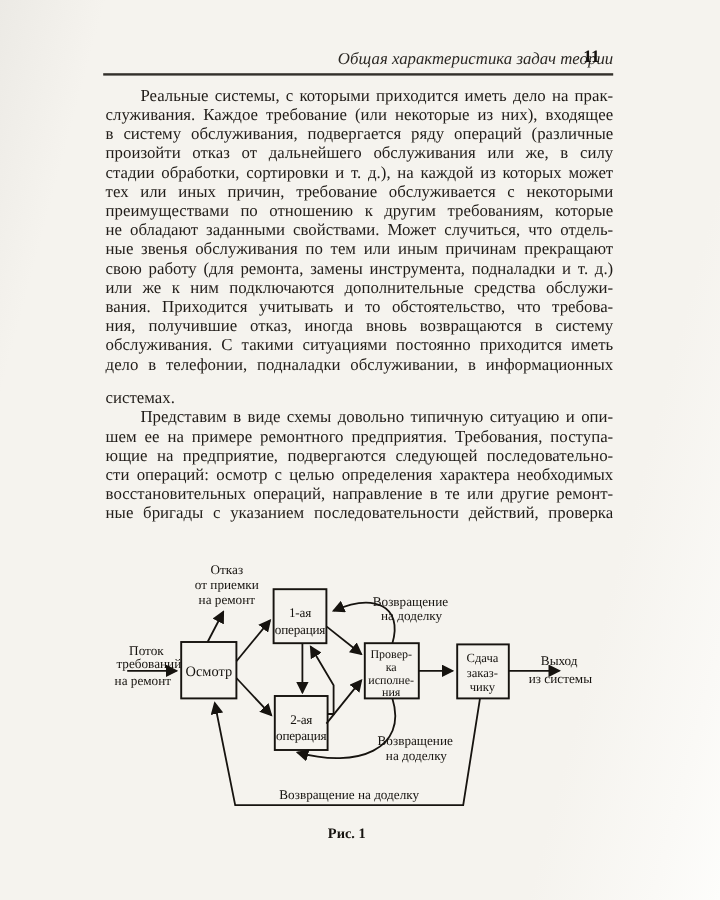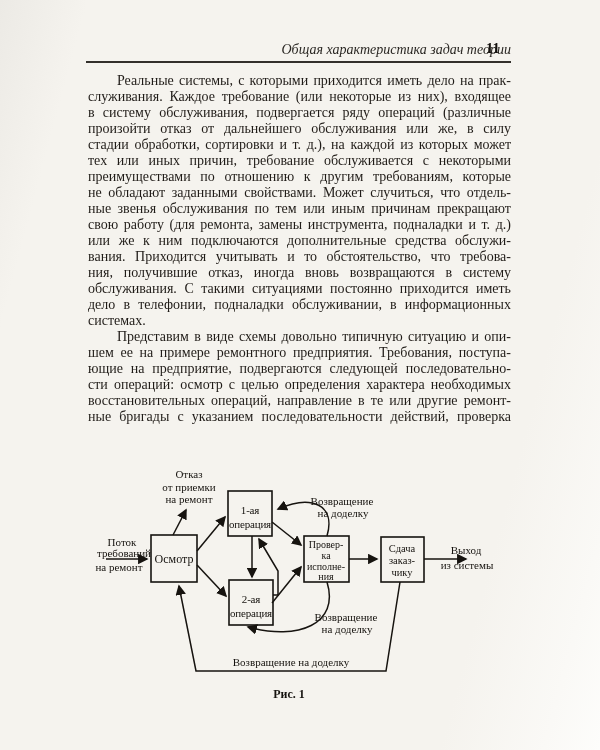--- a/index.html
+++ b/index.html
@@ -15,21 +15,21 @@
   .page-num{
     position:absolute;left:486px;top:40px;font-weight:bold;font-size:14.5px;color:#14110e;
   }
   .rule{position:absolute;left:86px;top:61px;width:425px;height:1.6px;background:#33302b;}
   .body-text{
     position:absolute;left:88px;top:73px;width:423px;
     font-size:14px;line-height:16px;color:#201c18;
   }
   .para div{text-align:justify;text-align-last:justify;height:16px;}
   .para div:first-child{padding-left:29px;}
-  .p1 div:last-child{text-align-last:left;}
+  .p1 div:last-child{text-align-last:left;margin-top:12px;}
   .figure{position:absolute;left:70px;top:455px;}
   .figure text{font-family:"Liberation Serif",serif;fill:#16130f;}
   .dlabel{font-size:11px;text-anchor:middle;}
   .boxlbl{text-anchor:middle;}
   .f12{font-size:12px;} .f11{font-size:11px;letter-spacing:-0.2px;}
   .f10{font-size:10px;} .f105{font-size:10.5px;}
   .cap{font-family:"Liberation Sans",sans-serif;font-weight:bold;font-size:12px;text-anchor:middle;}
   .ln{stroke:#16130f;stroke-width:1.5;fill:none;}
   .bx{stroke:#16130f;stroke-width:1.6;fill:none;}
 </style>

